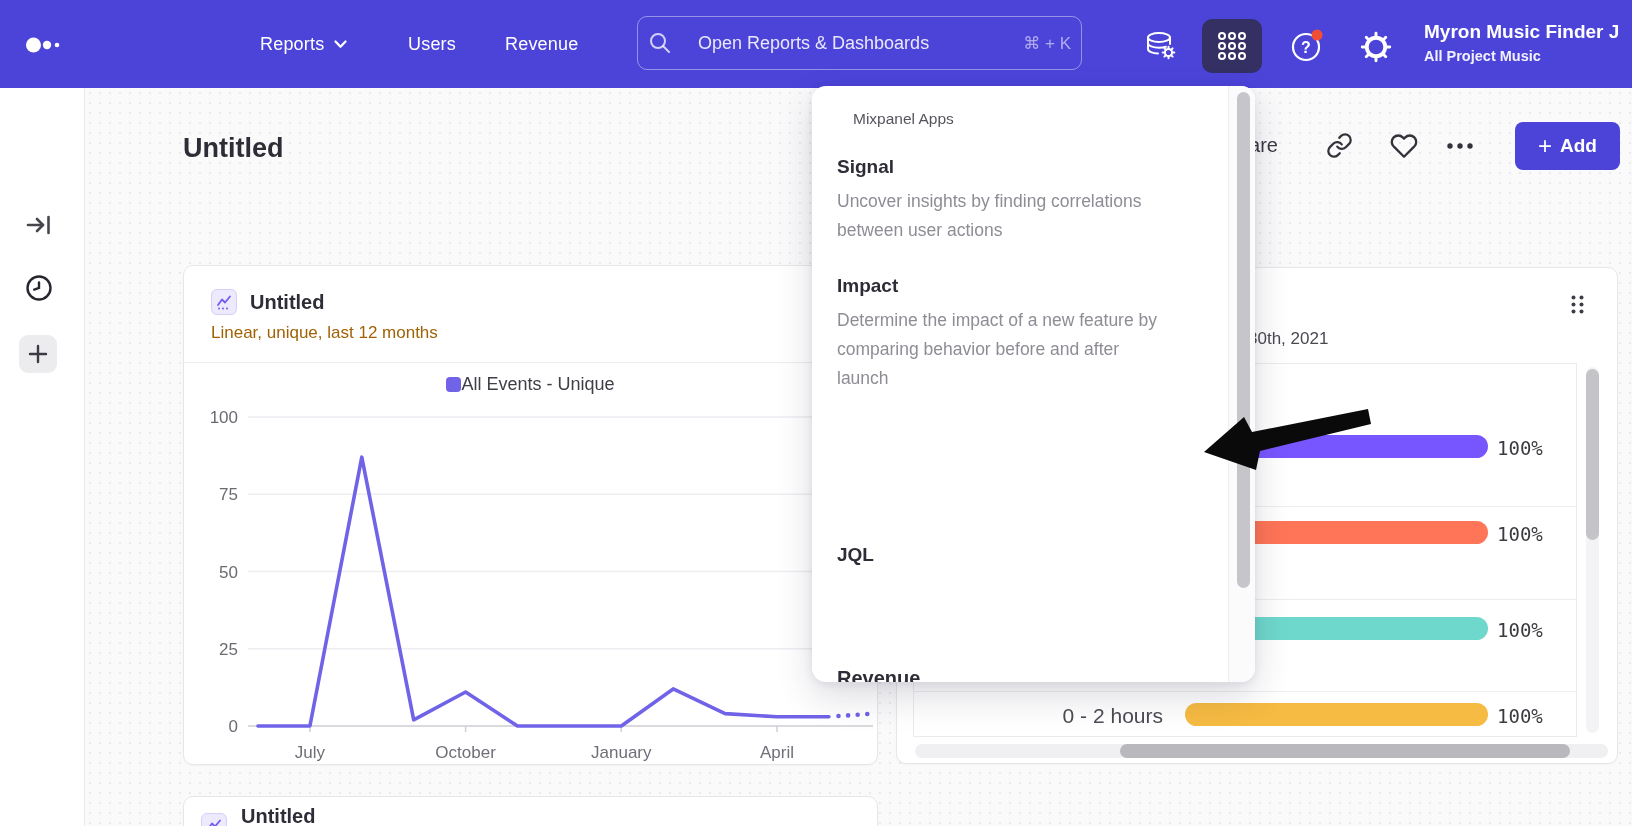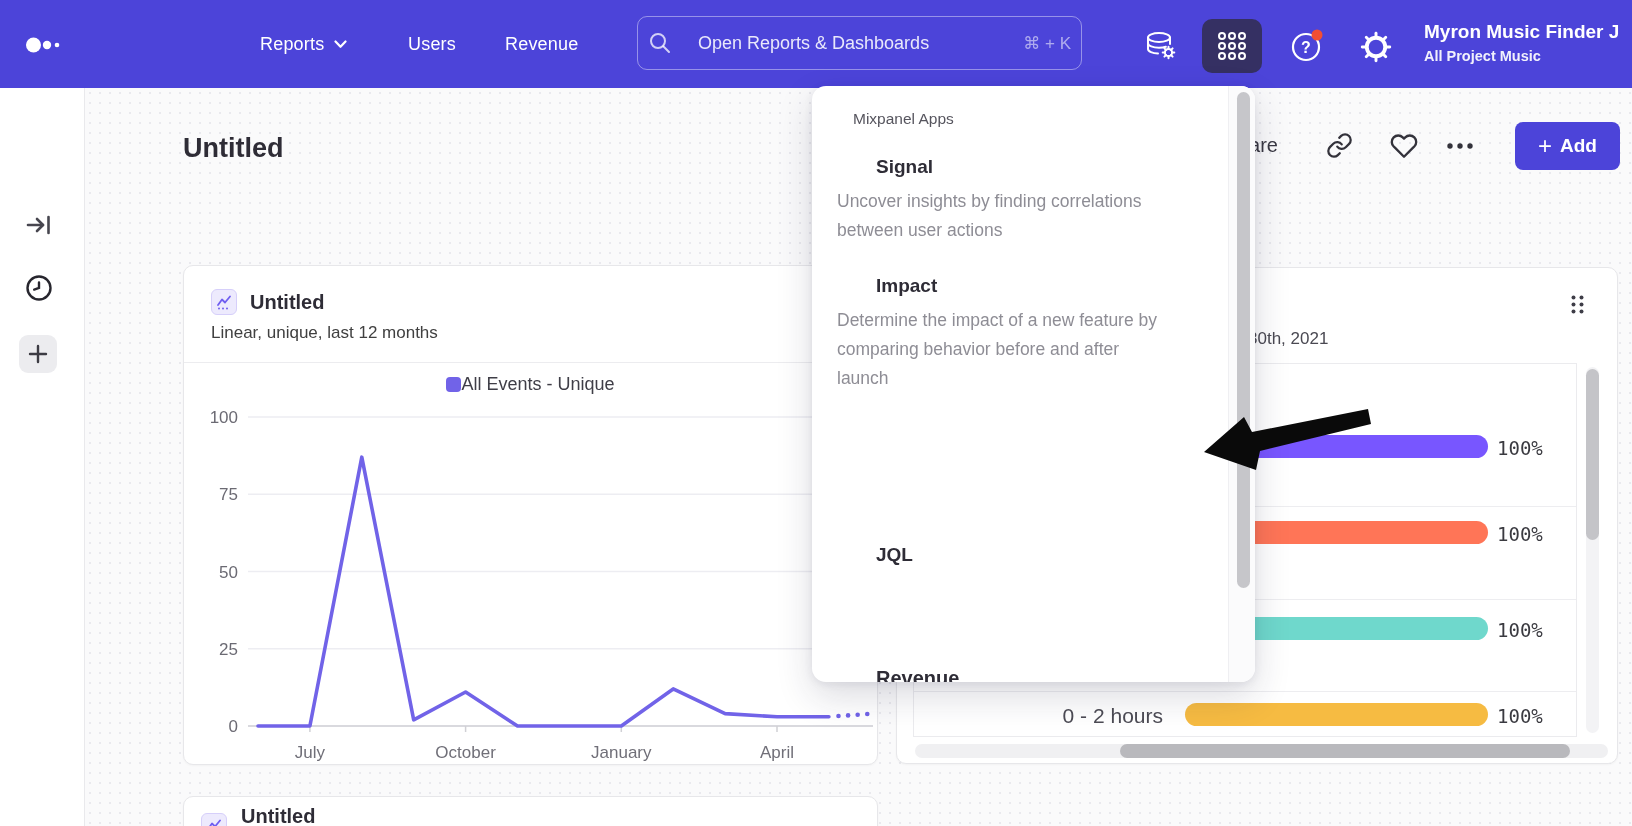--- a/index.html
+++ b/index.html
@@ -54,21 +54,21 @@
   .card { position:absolute; background:#fff; border:1px solid #e7e7ea; border-radius:10px; box-shadow:0 1px 2px rgba(40,40,60,.04); z-index:1; }
   #card-trend { left:183px; top:265px; width:695px; height:500px; }
   #card-table { left:896px; top:267px; width:722px; height:497px; }
   #card-bottom { left:183px; top:796px; width:695px; height:120px; }
 
   .card-chart-icon { position:absolute; width:26px; height:26px; background:#EDEAFD; border:1px solid #d6cffa; border-radius:6px;
     display:flex; align-items:center; justify-content:center; }
   #card-trend .card-chart-icon { left:27px; top:23px; }
   .card-title { position:absolute; font-size:20px; font-weight:700; color:#2E2C36; }
   #trend-title { left:66px; top:25px; }
-  .card-sub { position:absolute; left:27px; top:57px; font-size:17px; color:#404040; }
+  .card-sub { position:absolute; left:27px; top:57px; font-size:17px; color:#a16207; }
   .card-sep { position:absolute; left:0; top:96px; width:100%; height:1px; background:#ECECEF; }
   .legend { position:absolute; left:0; top:108px; width:100%; display:flex; align-items:center; justify-content:center; }
   .legend .sw { width:15px; height:15px; border-radius:4px; background:#7163E8; }
   .legend .lt { font-size:18px; color:#3F3E47; }
 
   
   .t-abs { position:absolute; z-index:1; }
   #table-sub { left:1248px; top:329px; font-size:17px; color:#4A4952; }
   #table-handle { left:1570px; top:294px; cursor:grab; }
   #table-frame { left:913px; top:363px; width:664px; height:374px; border:1px solid #EBEBEE; background:transparent; }
@@ -84,21 +84,21 @@
 
   
   #card-bottom .card-chart-icon { left:17px; top:16px; }
   #bottom-title { left:57px; top:8px; }
 
   
   .apps-panel { position:absolute; left:812px; top:86px; width:443px; height:596px; background:#fff; border-radius:14px;
     box-shadow:0 14px 36px rgba(30,30,60,.16), 0 2px 8px rgba(30,30,60,.08); z-index:20; overflow:hidden; }
   .apps-header { position:absolute; left:25px; top:24px; font-size:15.5px; color:#56555E;margin-left:16px; }
   .app-item { position:absolute; left:25px; width:382px; cursor:pointer; }
-  .app-item .ttl { font-size:19px; font-weight:700; color:#2E2C36; line-height:24px;margin-left:39px; }
+  .app-item .ttl { font-size:19px; font-weight:700; color:#2E2C36; line-height:24px; }
   .app-item .desc { margin-top:8px; font-size:17.5px; line-height:29px; color:#8E8D95; width:365px; }
   .app-item.narrow .desc { width:330px; }
   #app-signal { top:69px; } #app-impact { top:188px; } #app-jql { top:457px; } #app-revenue { top:580px; }
   #app-experiments { top:327px; left:11px; width:397px; height:117px; background:#EFEDFB; border-radius:10px; padding:20px 0 0 14px; }
   #app-experiments .ttl { color:#4B40D9; }
   #app-experiments .desc { width:370px; }
   .panel-gutter { position:absolute; right:0; top:0; width:27px; height:100%; background:#FBFBFC; border-left:1px solid #EFEFF2; }
   .panel-thumb { position:absolute; left:425px; top:6px; width:13px; height:496px; background:#C6C6CA; border-radius:6.5px; cursor:grab; }
 
   

